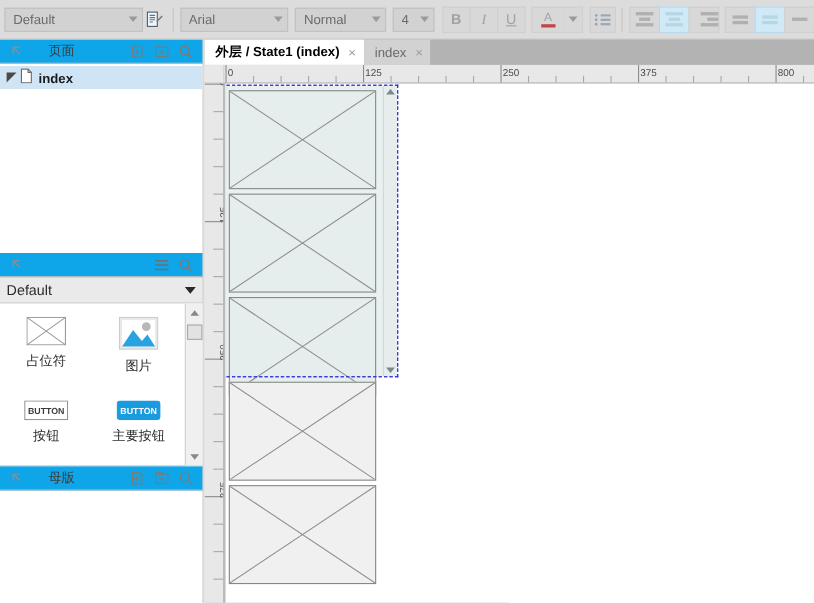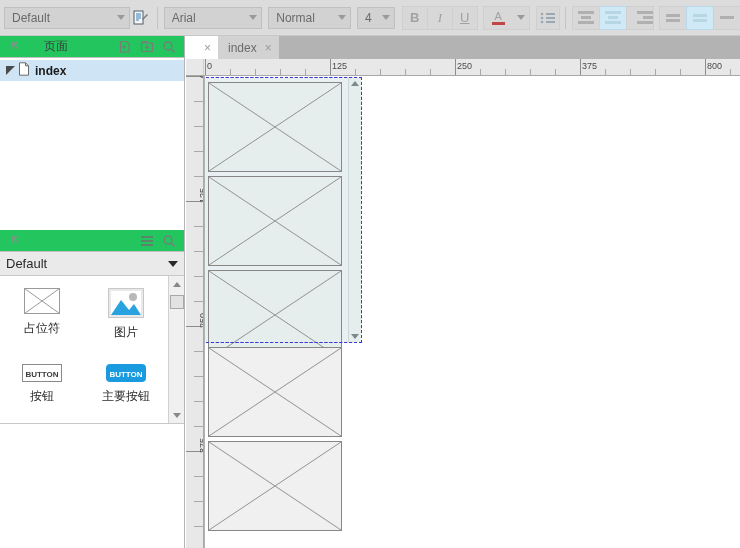--- a/index.html
+++ b/index.html
@@ -59,21 +59,21 @@
   .align-btn.on { background: #cfe9f7; border-color: #b9d8e9; }
   .align-btn i { display: block; height: 3px; background: #b0b0b0; }
   .align-btn.on i { background: #b6d6e6; }
 
   
   .leftcol {
     position: absolute; left: 0; top: 36px; width: 185px; height: 512px;
     background: #ffffff; border-right: 1px solid #b4b4b4;
   }
   .panel-head {
-    height: 22px; background: #22c55e; border-bottom: 1px solid #c0c0c0;
+    height: 22px; background: #0ea5e9; border-bottom: 1px solid #c0c0c0;
     display: flex; align-items: center; padding: 0 4px;
     position: relative;
   }
   .panel-head .ptitle {
     position: absolute; left: 0; right: 0; text-align: center;
     font-size: 12px; color: #3c3c3c; pointer-events: none;
     padding-right: 72px;
   }
   .ph-icon { width: 22px; height: 20px; display: flex; align-items: center;
     justify-content: center; position: relative; z-index: 2; }
@@ -413,27 +413,56 @@
             <span class="up"></span>
           </div>
         <div class="sb-thumb"></div>
         <div class="sb-track"></div>
         <div class="sb-arrow">
             <span class="dn"></span>
           </div>
       </div>
     </div>
 
+    <div class="panel-head">
+      <div class="ph-icon">
+        <svg width="11" height="11" viewBox="0 0 11 11">
+            <path d="M2 2 L8 2 M2 2 L2 8 M2 2 L8 8" stroke="#8d8d8d" stroke-width="1.3" fill="none"></path>
+          </svg>
+      </div>
+      <div class="ptitle">母版</div>
+      <div class="ph-spacer"></div>
+      <div class="ph-icon">
+        <svg width="14" height="14" viewBox="0 0 14 14">
+            <path d="M2.5 1.5 h6 l2.5 2.5 v8 h-8.5 z" fill="none" stroke="#7b7b7b" stroke-width="1.1"></path>
+            <path d="M4 7 h4 M6 5 v4" stroke="#7b7b7b" stroke-width="1.2"></path>
+          </svg>
+      </div>
+      <div class="ph-icon">
+        <svg width="14" height="14" viewBox="0 0 14 14">
+            <rect x="1.5" y="3" width="11" height="8.5" fill="none" stroke="#7b7b7b" stroke-width="1.1"></rect>
+            <path d="M1.5 3 l1.5 -1.5 h3.5 l1 1.5" fill="none" stroke="#7b7b7b" stroke-width="1.1"></path>
+            <path d="M5 7.3 h4 M7 5.3 v4" stroke="#7b7b7b" stroke-width="1.2"></path>
+          </svg>
+      </div>
+      <div class="ph-icon">
+        <svg width="14" height="14" viewBox="0 0 14 14">
+            <circle cx="6" cy="6" r="4" fill="none" stroke="#7b7b7b" stroke-width="1.3"></circle>
+            <path d="M9 9 L12.5 12.5" stroke="#7b7b7b" stroke-width="1.4"></path>
+          </svg>
+      </div>
+    </div>
     <div class="masters-body"></div>
   </div>
 
   <div class="canvas-area">
 
     <div class="tabbar">
       <div class="tab active">
+        <span>外层 / State1 (index)</span>
         <span class="xclose">×</span>
       </div>
       <div class="tab inactive">
         <span>index</span>
         <span class="xclose">×</span>
       </div>
     </div>
 
     <div class="ruler-h" id="rulerH">
       <div class="rcorner"></div>

